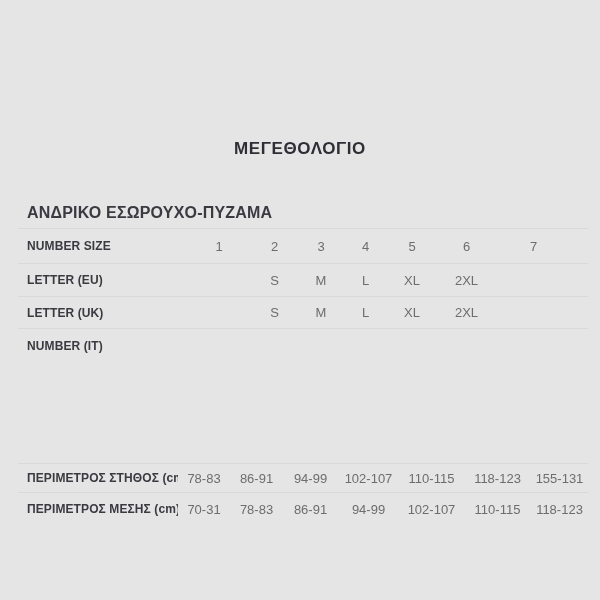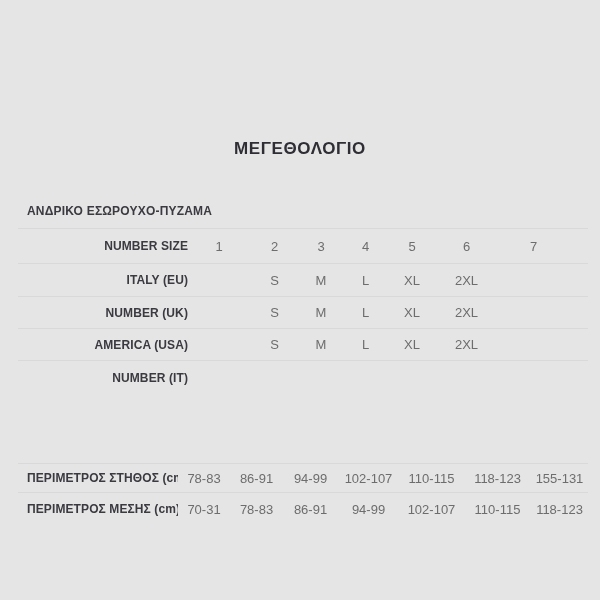--- a/index.html
+++ b/index.html
@@ -6,35 +6,35 @@
   .page{
     position:relative;width:600px;height:600px;background:#e5e5e5;
     font-family:"Liberation Sans",sans-serif;overflow:hidden;
   }
   .title{
     position:absolute;top:139px;left:0;width:100%;text-align:center;
     font-size:17px;font-weight:bold;color:#2f2e35;letter-spacing:0.6px;
   }
   .section-heading{
     position:absolute;top:204px;left:27px;
-    font-size:12px;font-weight:bold;color:#3a3a40;letter-spacing:0.2px;
+    font-size:16px;font-weight:bold;color:#3a3a40;letter-spacing:0.2px;
   }
   table.tbl{
     position:absolute;left:18px;width:570px;
     border-collapse:collapse;table-layout:fixed;
     border-top:1px solid #d9d9d9;
   }
   .tbl1{top:228px;}
   .tbl2{top:463px;}
   td{
     font-size:13px;color:#6d6d6d;text-align:center;vertical-align:middle;
     padding:0;white-space:nowrap;overflow:hidden;
   }
   td.lbl{
-    font-size:12px;font-weight:bold;color:#3a3a40;text-align:right;
+    font-size:12px;font-weight:bold;color:#3a3a40;text-align:left;
     padding-left:9px;letter-spacing:0.1px;
   }
   tr.rb td{border-bottom:1px solid #d9d9d9;}
   .tbl1 td.last{padding-right:18px;}
 </style>
 </head>
 <body>
 
 <div class="page">
 
@@ -58,41 +58,31 @@
         <td class="lbl">NUMBER SIZE</td>
         <td>1</td>
         <td>2</td>
         <td>3</td>
         <td>4</td>
         <td>5</td>
         <td>6</td>
         <td class="last">7</td>
       </tr>
       <tr class="rb" style="height:33px">
-        <td class="lbl">ITALY (EU)</td>
+        <td class="lbl">LETTER (EU)</td>
         <td></td>
         <td>S</td>
         <td>M</td>
         <td>L</td>
         <td>XL</td>
         <td>2XL</td>
         <td class="last"></td>
       </tr>
       <tr class="rb" style="height:32px">
-        <td class="lbl">NUMBER (UK)</td>
-        <td></td>
-        <td>S</td>
-        <td>M</td>
-        <td>L</td>
-        <td>XL</td>
-        <td>2XL</td>
-        <td class="last"></td>
-      </tr>
-      <tr class="rb" style="height:32px">
-        <td class="lbl">AMERICA (USA)</td>
+        <td class="lbl">LETTER (UK)</td>
         <td></td>
         <td>S</td>
         <td>M</td>
         <td>L</td>
         <td>XL</td>
         <td>2XL</td>
         <td class="last"></td>
       </tr>
       <tr style="height:34px">
         <td class="lbl">NUMBER (IT)</td>

